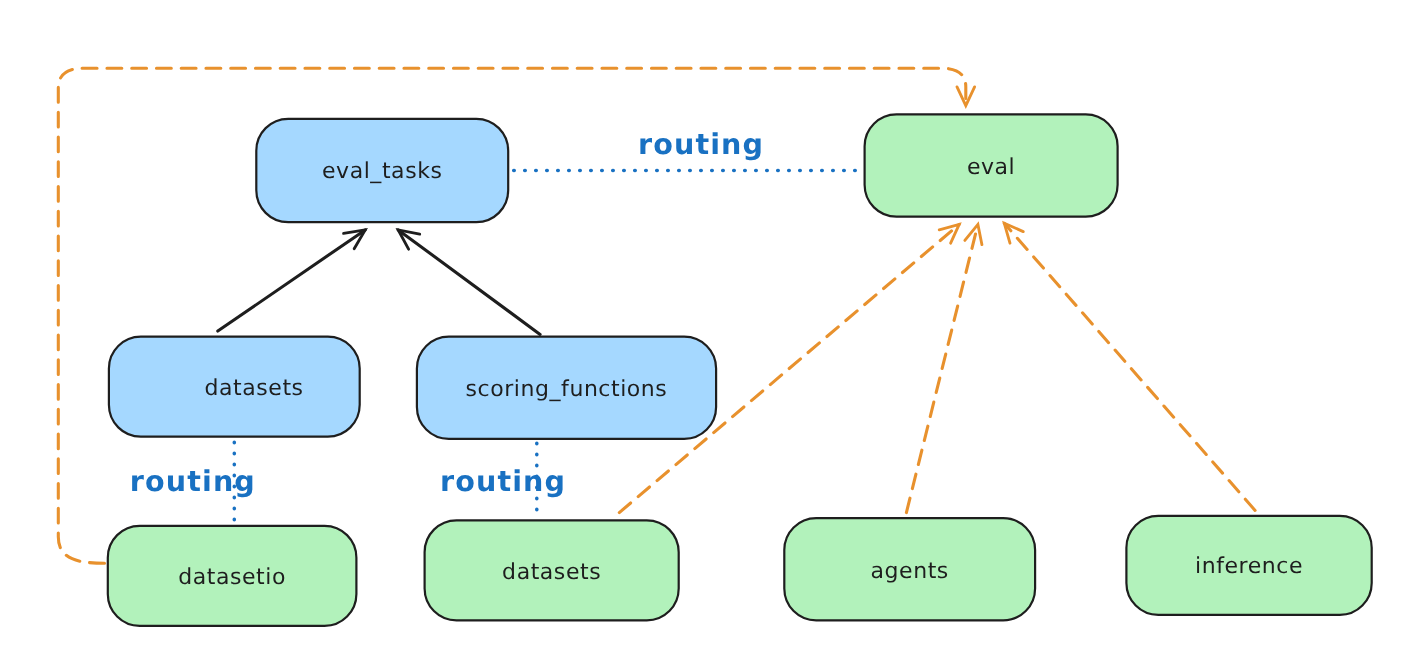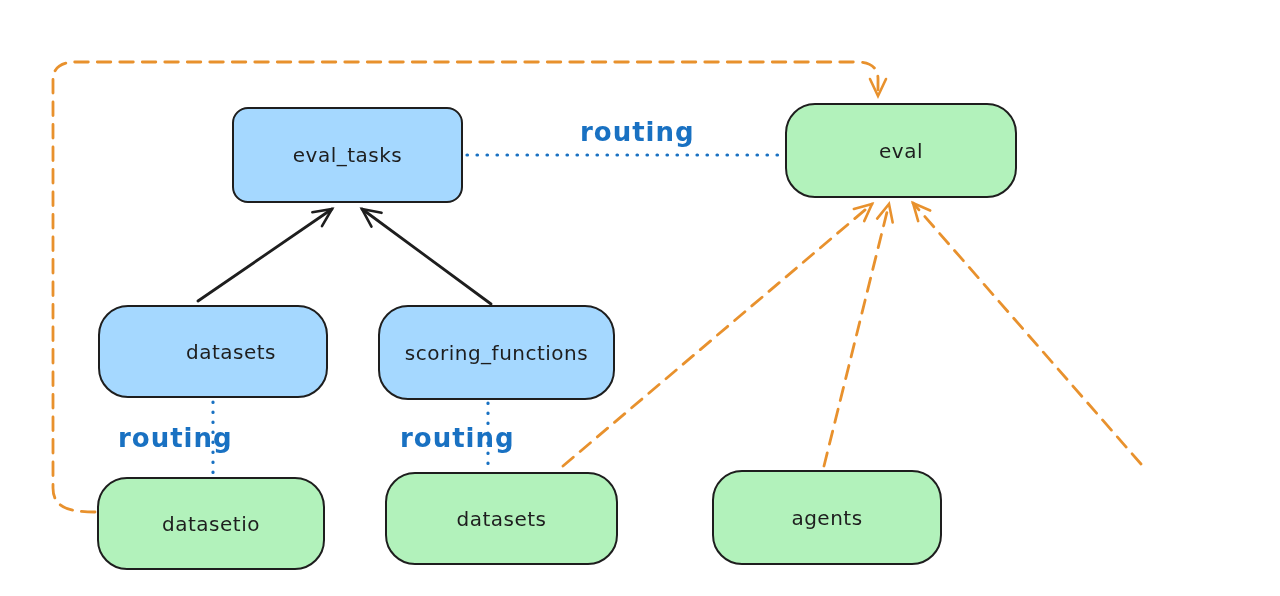--- a/index.html
+++ b/index.html
@@ -66,34 +66,35 @@
     <path d="M467 155 L782 155" fill="none" stroke="#1971c2" stroke-width="3.2" stroke-linecap="round" stroke-dasharray="0.5 9.5"></path>
     <path d="M213 402 L213 473" fill="none" stroke="#1971c2" stroke-width="3.2" stroke-linecap="round" stroke-dasharray="0.5 9.5"></path>
     <path d="M488 403 L488 468" fill="none" stroke="#1971c2" stroke-width="3.2" stroke-linecap="round" stroke-dasharray="0.5 9.5"></path>
 
     <path d="M95 512 C 70 512 53 508 53 488 L53 80 C 53 67 62 62 76 62 L856 62 C 871 62 878 68 878 79 L878 96" fill="none" stroke="#e8912d" stroke-width="2.8" stroke-linecap="round" stroke-dasharray="13.5 9" marker-end="url(#ah-orange)"></path>
     <path d="M563 466 L872 204" fill="none" stroke="#e8912d" stroke-width="2.8" stroke-linecap="round" stroke-dasharray="13.5 9" marker-end="url(#ah-orange)"></path>
     <path d="M824 466 L889 204" fill="none" stroke="#e8912d" stroke-width="2.8" stroke-linecap="round" stroke-dasharray="13.5 9" marker-end="url(#ah-orange)"></path>
     <path d="M1141 464 L913 203" fill="none" stroke="#e8912d" stroke-width="2.8" stroke-linecap="round" stroke-dasharray="13.5 9" marker-end="url(#ah-orange)"></path>
   </svg>
 
-  <div class="node blue" style="left:232px; top:107px; width:231px; height:96px;border-radius:16px;">eval_tasks</div>
+  <div class="node blue" style="left:232px; top:107px; width:231px; height:96px;">eval_tasks</div>
 
   <div class="node green" style="left:785px; top:103px; width:232px; height:95px;">eval</div>
 
   <div class="node blue" style="left:98px; top:305px; width:230px; height:93px;padding-left:36px;">datasets</div>
 
-  <div class="node blue" style="left:378px; top:305px; width:237px; height:95px;">scoring_functions</div>
+  <div class="node blue" style="left:378px; top:305px; width:274px; height:95px;">scoring_functions</div>
 
   <div class="node green" style="left:97px; top:477px; width:228px; height:93px;">datasetio</div>
 
   <div class="node green" style="left:385px; top:472px; width:233px; height:93px;">datasets</div>
 
   <div class="node green" style="left:712px; top:470px; width:230px; height:95px;">agents</div>
 
+  <div class="node green" style="left:1023px; top:468px; width:225px; height:92px;">inference</div>
 
   <div class="edge-label" style="left:580px; top:117px;">routing</div>
 
   <div class="edge-label" style="left:118px; top:423px;">routing</div>
 
   <div class="edge-label" style="left:400px; top:423px;">routing</div>
 
 </div>
 
 </body></html>

